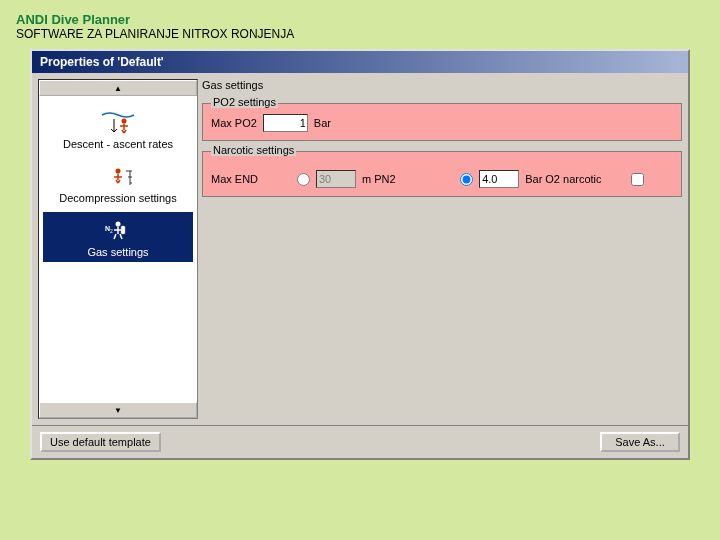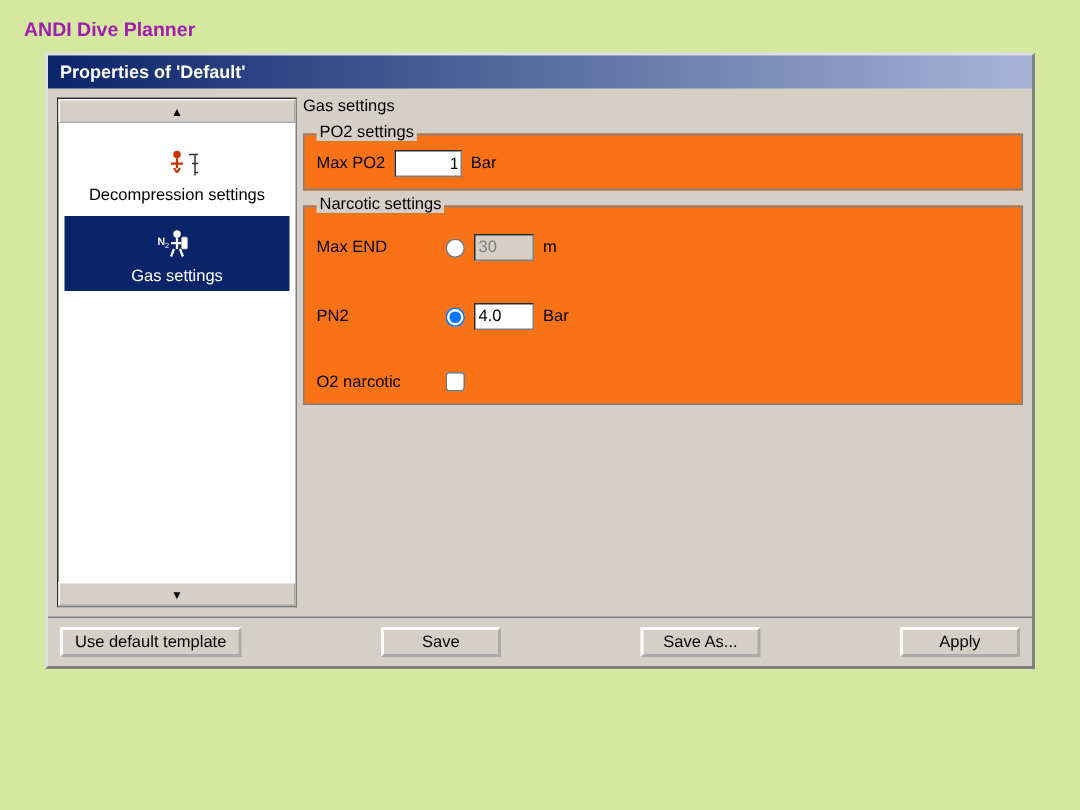--- a/index.html
+++ b/index.html
@@ -10,21 +10,21 @@
       font-family: Arial, sans-serif;
       font-size: 12px;
       overflow: hidden;
     }
     .app-header {
       padding: 12px 16px 8px 16px;
     }
     .app-title {
       font-size: 13px;
       font-weight: bold;
-      color: #a21caf;
+      color: #15803d;
     }
     .app-subtitle {
       font-size: 12px;
       color: #000;
     }
     .dialog {
       margin: 0 30px;
       background: #d4d0c8;
       border: 2px solid #808080;
       border-top: 2px solid #dfdfdf;
@@ -105,21 +105,21 @@
     }
     .gas-settings-label {
       font-size: 11px;
       color: #000;
       margin-bottom: 2px;
     }
     .group-box {
       border: 1px solid #808080;
       padding: 4px 8px 8px 8px;
       position: relative;
-      background: #f97316;
+      background: #fca5a5;
     }
     .group-box-title {
       position: absolute;
       top: -8px;
       left: 8px;
       background: #d4d0c8;
       padding: 0 2px;
       font-size: 11px;
     }
     .group-row {
@@ -179,47 +179,66 @@
       min-width: 80px;
       height: 20px;
       background: #d4d0c8;
       border: 2px outset #fff;
       font-size: 11px;
       cursor: pointer;
       padding: 2px 8px;
     }
     .narcotic-rows {
       display: flex;
-      flex-direction: column;
-      gap: 22px;
+      flex-direction: row;
+      gap: 3px;
       margin-top: 8px;
     }
     
     .icon-svg {
       width: 36px;
       height: 28px;
     }
   </style>
 </head>
 <body>
 
 <div class="app-header">
   <div class="app-title">ANDI Dive Planner</div>
+  <div class="app-subtitle">SOFTWARE ZA PLANIRANJE NITROX RONJENJA</div>
 </div>
 
 <div class="dialog">
   <div class="dialog-titlebar">
     <span>Properties of 'Default'</span>
   </div>
   <div class="dialog-body">
 
     <div class="sidebar">
       <div class="sidebar-scroll-up">▲</div>
       <div class="sidebar-items">
 
+        <div class="sidebar-item">
+          <div class="sidebar-item-icon">
+            <svg class="icon-svg" viewBox="0 0 36 28">
+
+              <path d="M2 6 Q9 2 18 6 Q27 10 34 6" stroke="#1a6ab1" stroke-width="1.5" fill="none"></path>
+
+              <circle cx="24" cy="12" r="2.5" fill="#cc3300"></circle>
+              <line x1="24" y1="14.5" x2="24" y2="21" stroke="#cc3300" stroke-width="1.5"></line>
+              <line x1="20" y1="17" x2="28" y2="17" stroke="#cc3300" stroke-width="1.5"></line>
+              <line x1="22" y1="21" x2="24" y2="24" stroke="#cc3300" stroke-width="1.5"></line>
+              <line x1="26" y1="21" x2="24" y2="24" stroke="#cc3300" stroke-width="1.5"></line>
+
+              <line x1="14" y1="10" x2="14" y2="22" stroke="#000" stroke-width="1"></line>
+              <polyline points="11,20 14,23 17,20" fill="none" stroke="#000" stroke-width="1"></polyline>
+            </svg>
+          </div>
+          <span>Descent - ascent rates</span>
+        </div>
 
         <div class="sidebar-item">
           <div class="sidebar-item-icon">
             <svg class="icon-svg" viewBox="0 0 36 28">
               <circle cx="18" cy="8" r="2.5" fill="#cc3300"></circle>
               <line x1="18" y1="10.5" x2="18" y2="17" stroke="#cc3300" stroke-width="1.5"></line>
               <line x1="14" y1="14" x2="22" y2="14" stroke="#cc3300" stroke-width="1.5"></line>
               <line x1="16" y1="17" x2="18" y2="20" stroke="#cc3300" stroke-width="1.5"></line>
               <line x1="20" y1="17" x2="18" y2="20" stroke="#cc3300" stroke-width="1.5"></line>
 
@@ -293,17 +312,15 @@
             <label style="width:80px;">O2 narcotic</label>
             <input type="checkbox" style="">
           </div>
         </div>
       </div>
     </div>
   </div>
 
   <div class="dialog-buttons">
     <button class="btn">Use default template</button>
-    <button class="btn">Save</button>
     <button class="btn">Save As...</button>
-    <button class="btn">Apply</button>
   </div>
 </div>
 
 </body></html>

